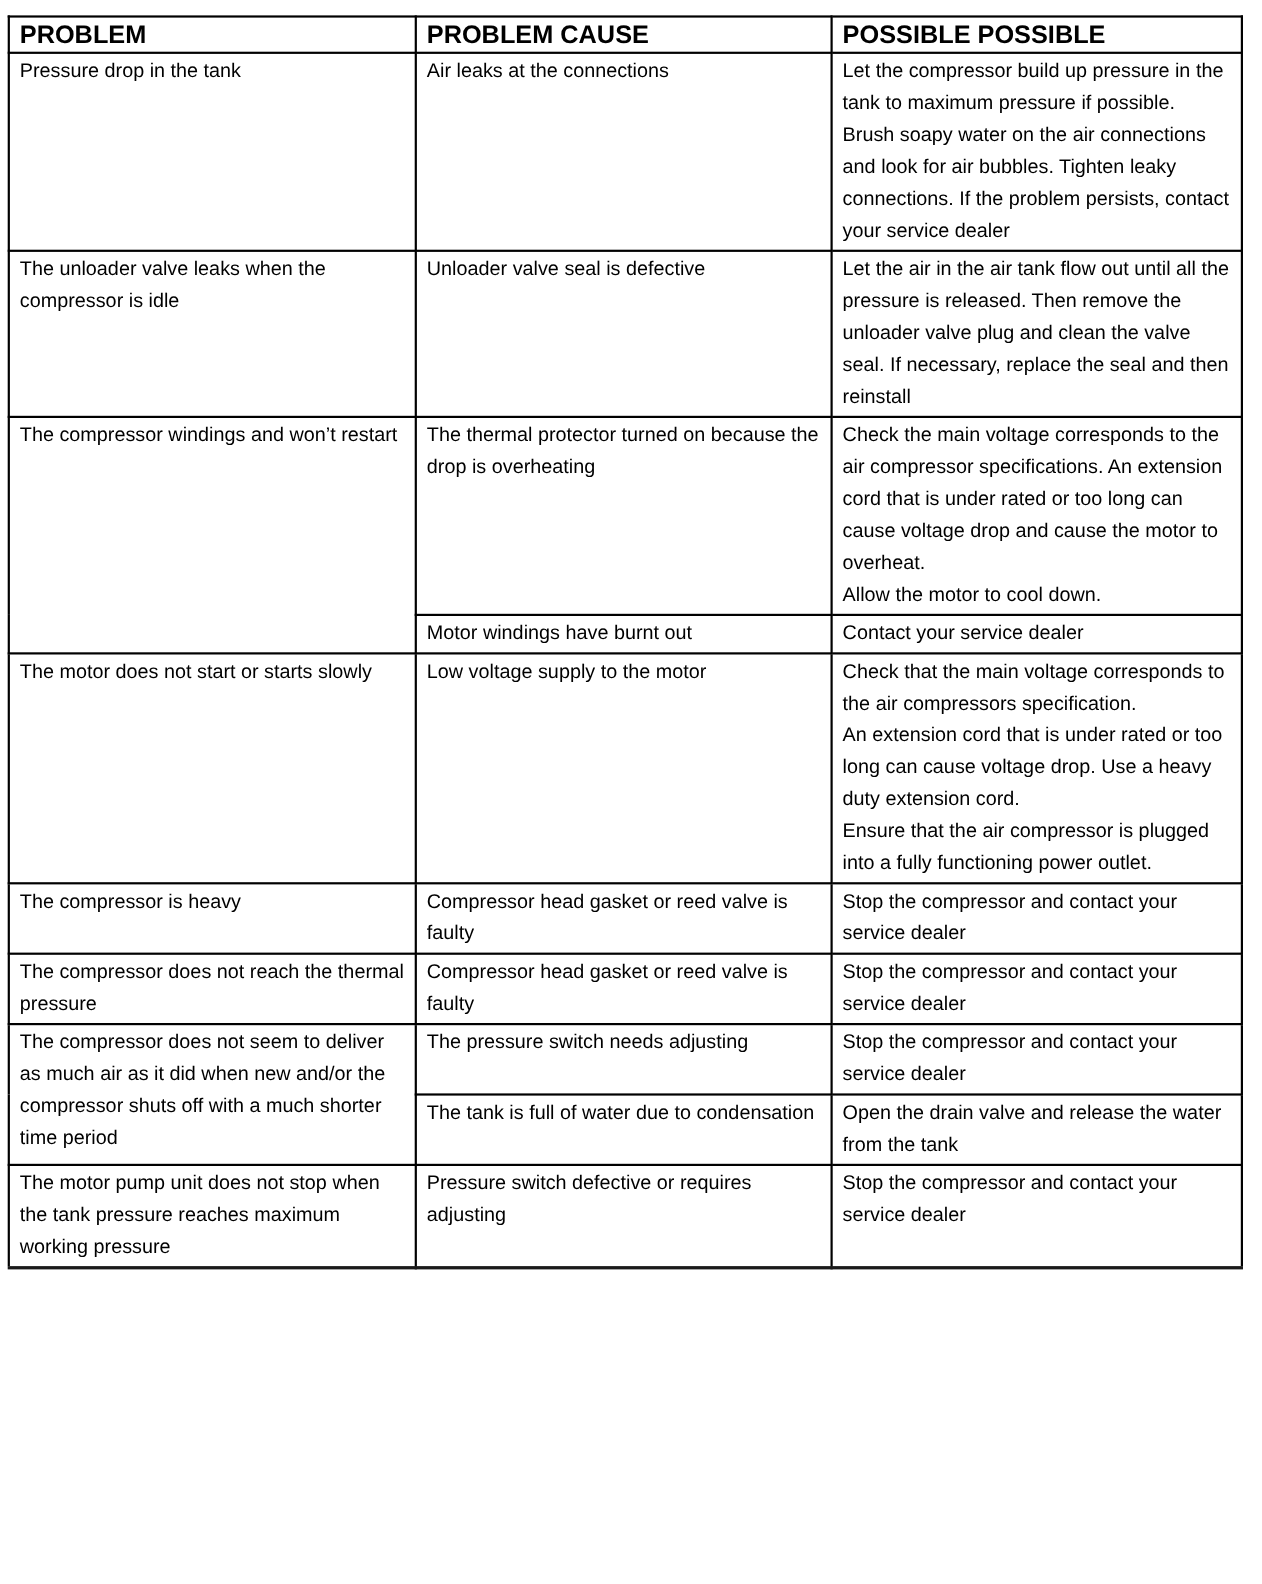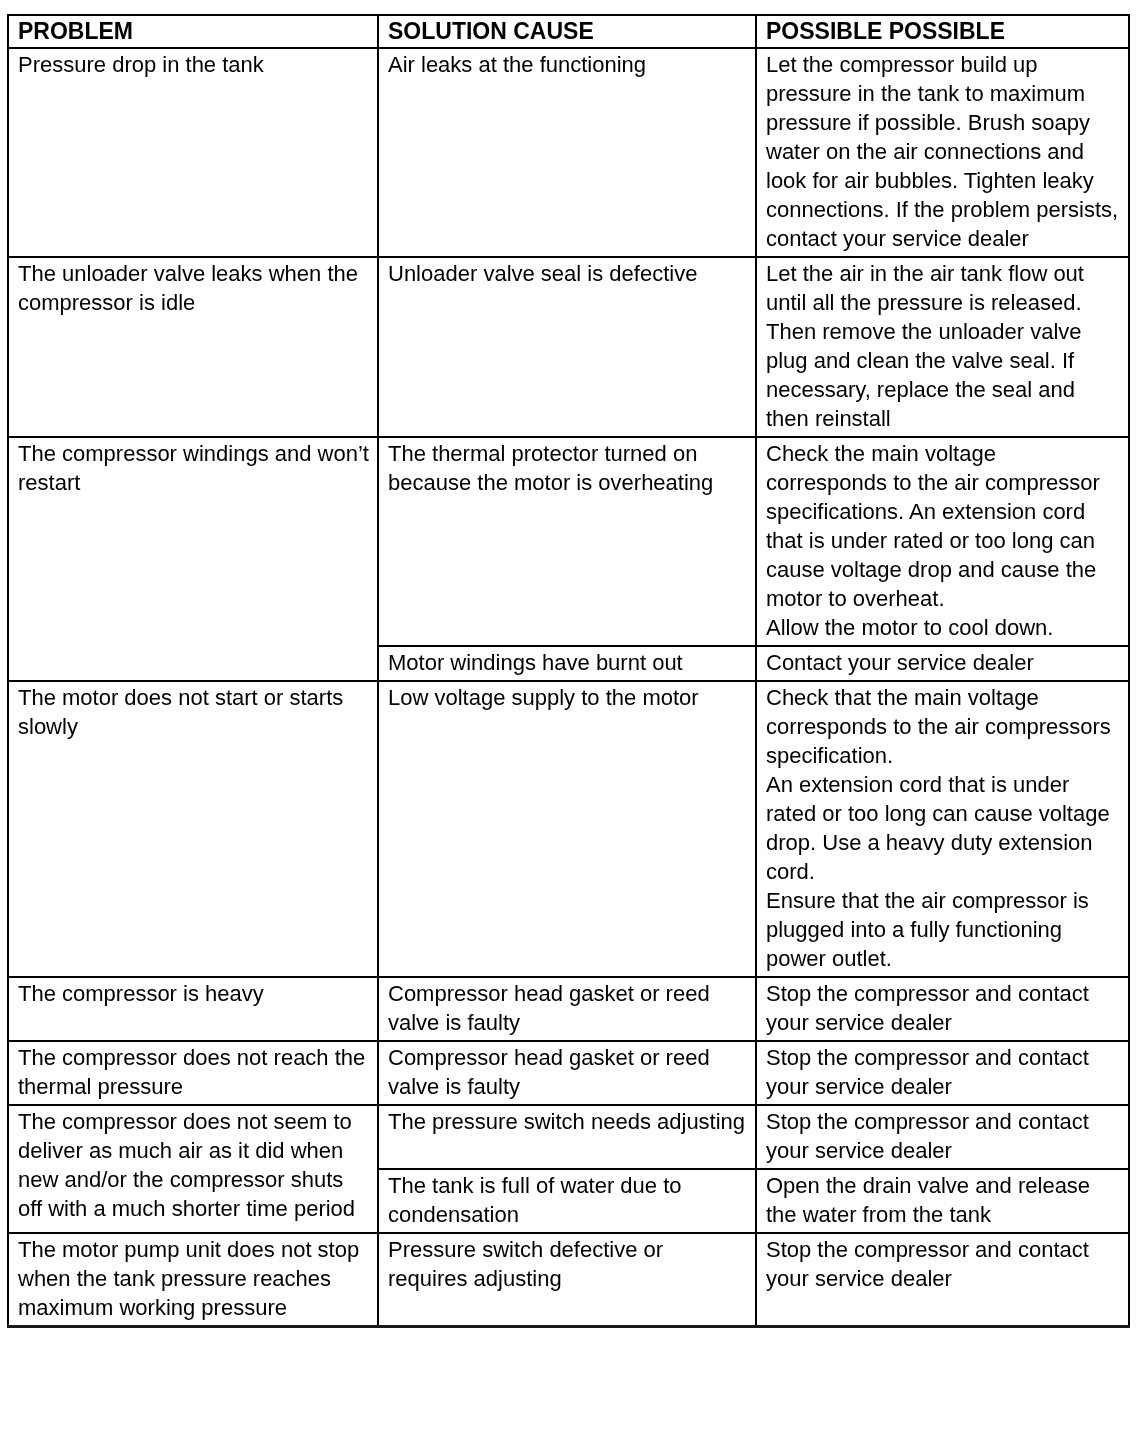--- a/index.html
+++ b/index.html
@@ -24,21 +24,21 @@
   }
   table.trouble col.c1 { width: 370px; }
   table.trouble col.c2 { width: 378px; }
   table.trouble col.c3 { width: 373px; }
   table.trouble th,
   table.trouble td {
     border: 2px solid #000000;
     vertical-align: top;
     text-align: left;
     padding: 1px 8px 3px 9px;
-    font-size: 22px;
+    font-size: 18px;
     line-height: 29px;
     white-space: pre-line;
     overflow-wrap: break-word;
   }
   table.trouble th {
     font-weight: bold;
     font-size: 23px;
     line-height: 27px;
     padding-top: 2px;
     padding-bottom: 2px;
@@ -52,39 +52,39 @@
 <div class="page">
   <table class="trouble">
     <colgroup>
       <col class="c1">
       <col class="c2">
       <col class="c3">
     </colgroup>
     <thead>
       <tr>
         <th>PROBLEM</th>
-        <th>SOLUTION CAUSE</th>
+        <th>PROBLEM CAUSE</th>
         <th>POSSIBLE POSSIBLE</th>
       </tr>
     </thead>
     <tbody id="table-body">
 
     <tr>
           <td>Pressure drop in the tank</td>
-          <td>Air leaks at the functioning</td>
+          <td>Air leaks at the connections</td>
           <td>Let the compressor build up pressure in the tank to maximum pressure if possible. Brush soapy water on the air connections and look for air bubbles. Tighten leaky connections. If the problem persists, contact your service dealer</td>
         </tr>
         <tr>
           <td>The unloader valve leaks when the compressor is idle</td>
           <td>Unloader valve seal is defective</td>
           <td>Let the air in the air tank flow out until all the pressure is released. Then remove the unloader valve plug and clean the valve seal. If necessary, replace the seal and then reinstall</td>
         </tr>
         <tr>
           <td rowspan="2">The compressor windings and won’t restart</td>
-          <td>The thermal protector turned on because the motor is overheating</td>
+          <td>The thermal protector turned on because the drop is overheating</td>
           <td>Check the main voltage corresponds to the air compressor specifications. An extension cord that is under rated or too long can cause voltage drop and cause the motor to overheat.
 Allow the motor to cool down.</td>
         </tr>
         <tr>
           <td>Motor windings have burnt out</td>
           <td>Contact your service dealer</td>
         </tr>
         <tr>
           <td>The motor does not start or starts slowly</td>
           <td>Low voltage supply to the motor</td>

